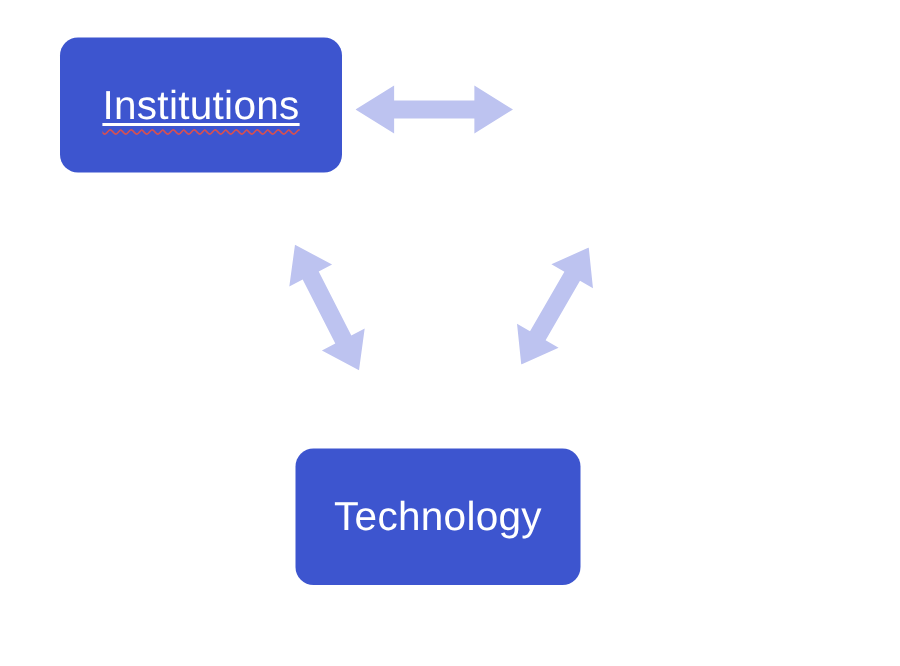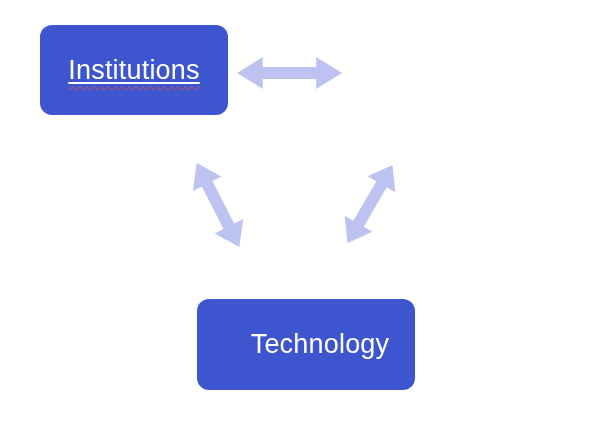--- a/index.html
+++ b/index.html
@@ -22,21 +22,21 @@
     border-radius: 12px;
     display: flex;
     align-items: center;
     justify-content: center;
     color: var(--node-text, #ffffff);
     font-size: 27px;
     letter-spacing: 0.2px;
   }
   .node-institutions { left: 40px;  top: 25px;  width: 188px; height: 90px; }
   .node-actors       { left: 352px; top: 26px;  width: 186px; height: 87px; }
-  .node-technology   { left: 197px; top: 299px; width: 190px; height: 91px; padding-left: 28px; }
+  .node-technology   { left: 197px; top: 299px; width: 190px; height: 91px; }
 
   
   .squiggle-wrap {
     text-decoration: underline wavy var(--squiggle, #d94f4f);
     text-decoration-thickness: 1px;
     text-underline-offset: 7px;
   }
   .solid-underline {
     text-decoration: underline solid var(--underline, #ffffff);
     text-decoration-thickness: 2px;

